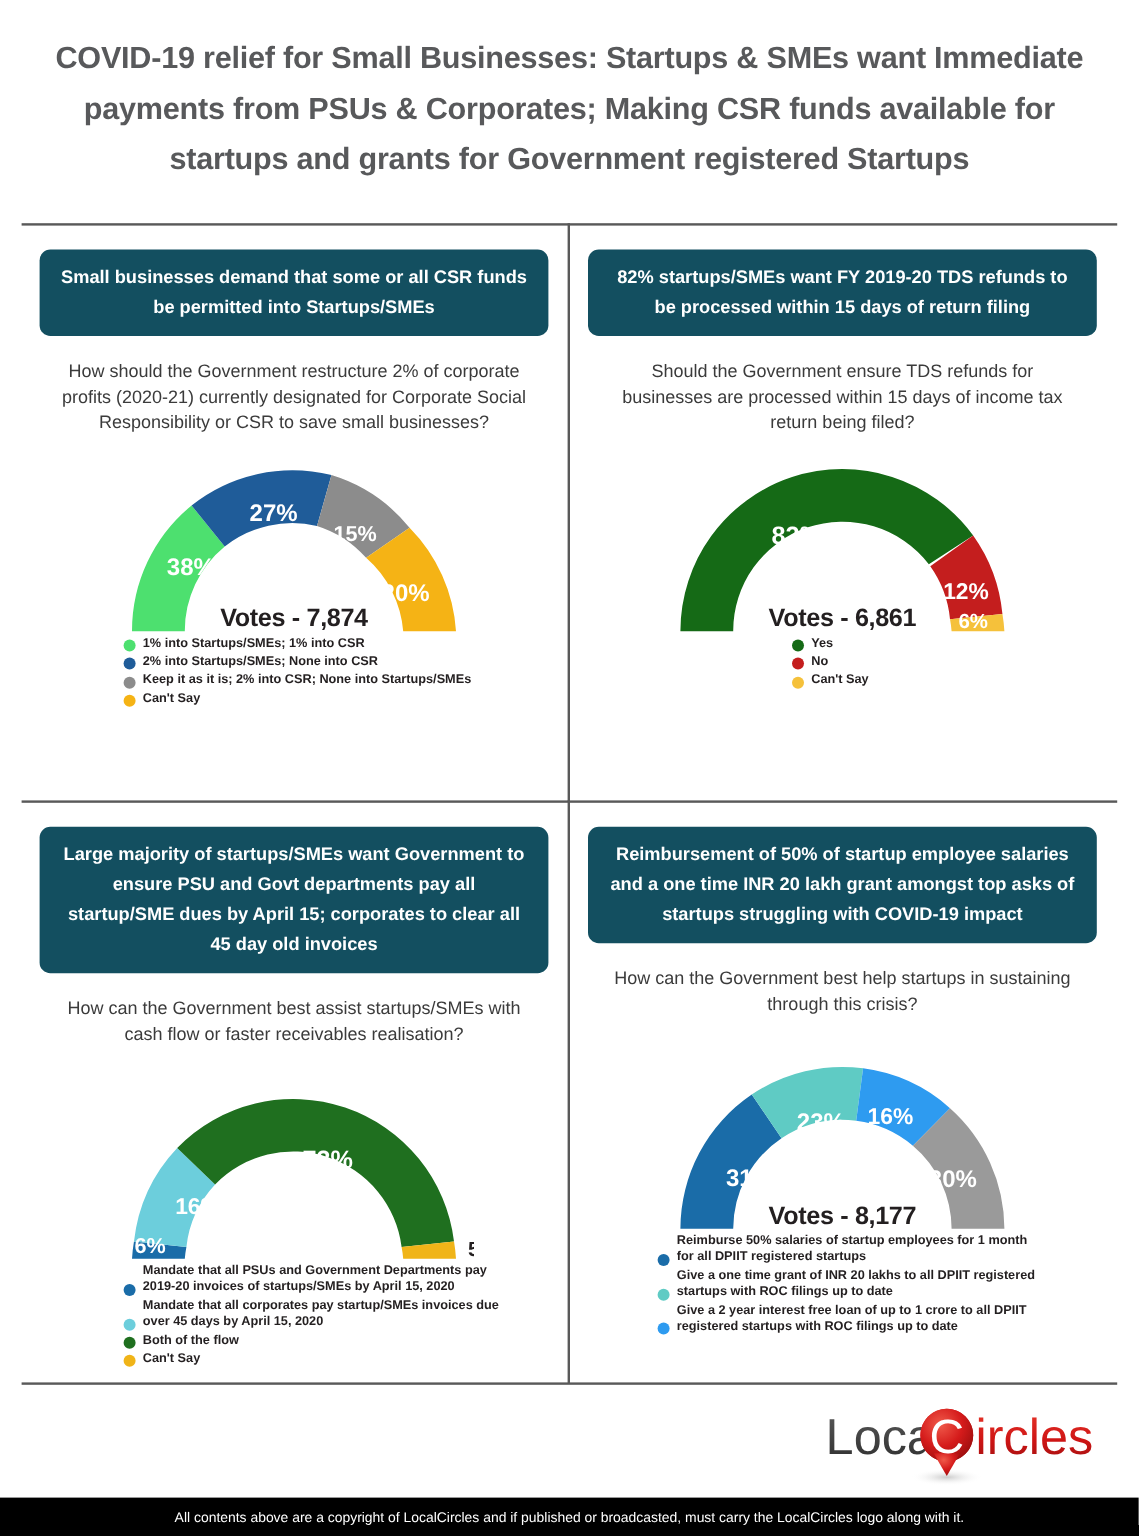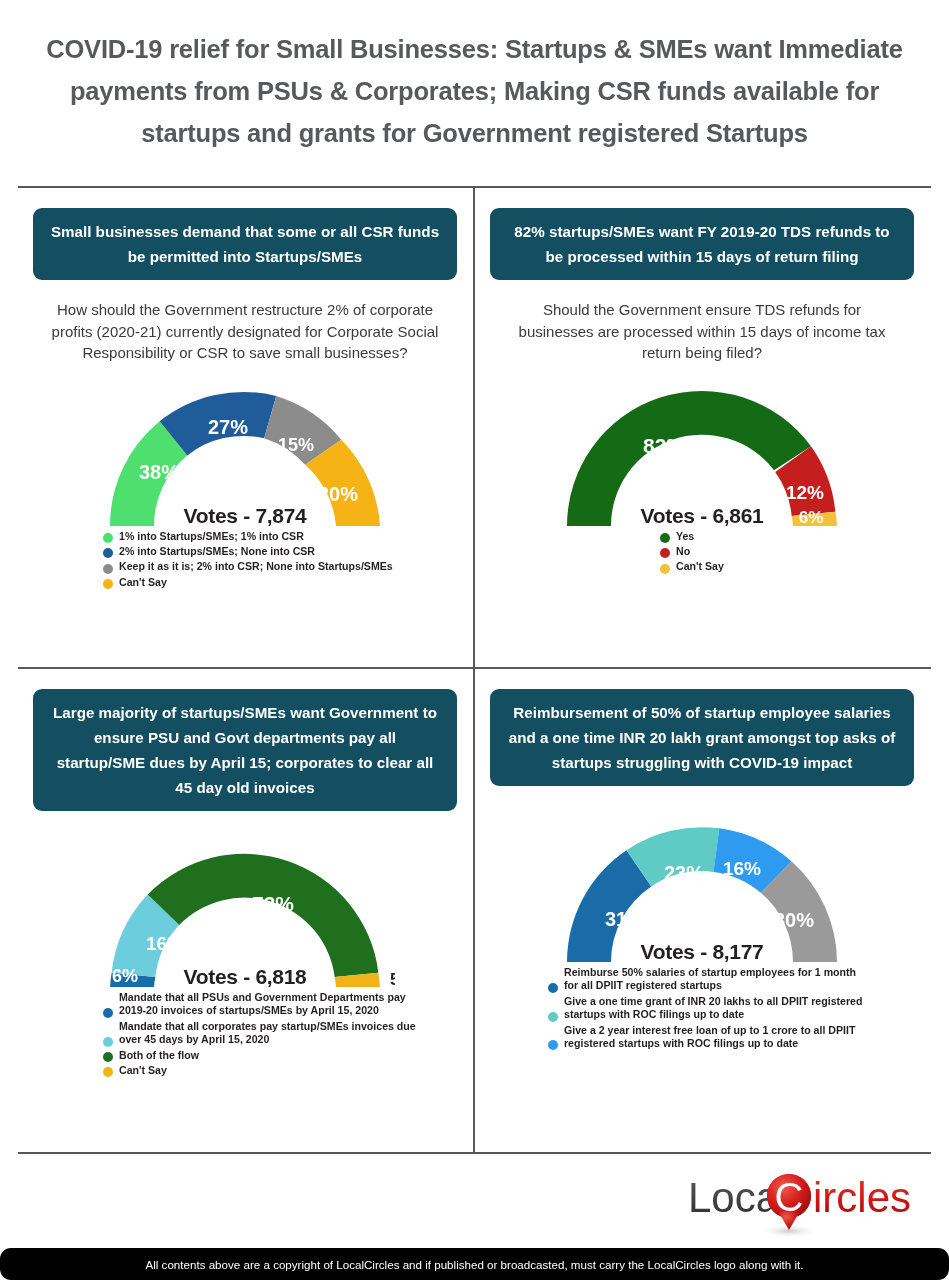--- a/index.html
+++ b/index.html
@@ -65,21 +65,21 @@
   
   .footer-note {
     position: absolute; left: 40px; top: 1177px; width: 620px;
     text-align: center; font-size: 15.2px; line-height: 28px;
     color: #58595b;
   }
   .logo { position: absolute; left: 686px; top: 1168px; width: 240px; height: 80px; }
   .copyright-bar {
     position: absolute; left: 0; top: 1248px; width: 949px; height: 32px;
     background: #000000; color: #ffffff;
-    font-size: 11.6px; display: flex; align-items: center; justify-content: center; border-radius: 11px;
+    font-size: 11.6px; display: flex; align-items: center; justify-content: center;
   }
 </style>
 </head>
 <body>
 
 <div id="page">
 
   <div class="title">COVID-19 relief for Small Businesses: Startups &amp; SMEs want Immediate payments from PSUs &amp; Corporates; Making CSR funds available for startups and grants for Government registered Startups</div>
 
   <div class="hline" style="left:18px; top:186px; width:913px;"></div>
@@ -156,36 +156,36 @@
       </div>
       <div class="legend-row">
         <span class="dot" style="background:#F5C13B"></span>
         <span class="legend-text">Can't Say</span>
       </div>
     </div>
   </div>
 
   <div class="panel" style="left:33px; top:689px; width:424px;">
     <div class="banner">Large majority of startups/SMEs want Government to ensure PSU and Govt departments pay all startup/SME dues by April 15; corporates to clear all 45 day old invoices</div>
+    <div class="question">How can the Government best assist startups/SMEs with cash flow or faster receivables realisation?</div>
     <div class="gauge-wrap" style="margin-top:36px; height:134px;">
       <svg viewBox="0 0 300 152" width="300" height="152" style="margin:0 auto;">
 
         <path fill="#1A6CA8" d="M 15 140 A 135 135 0 0 1 16.64 125.66 L 60.33 130.07 A 91 91 0 0 0 59 140 Z"></path>
 
         <path fill="#6CCEDC" d="M 16.64 125.66 A 135 135 0 0 1 52.66 47.58 L 84.25 78.07 A 91 91 0 0 0 60.33 130.07 Z"></path>
 
         <path fill="#1F6F1F" d="M 52.66 47.58 A 135 135 0 0 1 283.36 125.66 L 239.67 130.07 A 91 91 0 0 0 84.25 78.07 Z"></path>
 
         <path fill="#F0B418" d="M 283.36 125.66 A 135 135 0 0 1 285 140 L 241 140 A 91 91 0 0 0 239.67 130.07 Z"></path>
         <text class="seg-label" x="178" y="64" font-size="21" text-anchor="middle">73%</text>
         <text class="seg-label" x="70" y="103" font-size="19" text-anchor="middle">16%</text>
         <text class="seg-label" x="30" y="135" font-size="18" text-anchor="middle">6%</text>
         <text class="seg-label outside" x="295" y="138" font-size="17" text-anchor="start">5%</text>
       </svg>
-      <div class="votes" style="top:118px;">Votes - 6,818</div>
     </div>
     <div class="legend" style="margin-left:70px; margin-top:10px;">
       <div class="legend-row">
         <span class="dot" style="background:#1A6CA8"></span>
         <span class="legend-text" style="max-width:300px;">Mandate that all PSUs and Government Departments pay 2019-20 invoices of startups/SMEs by April 15, 2020</span>
       </div>
       <div class="legend-row">
         <span class="dot" style="background:#6CCEDC"></span>
         <span class="legend-text" style="max-width:300px;">Mandate that all corporates pay startup/SMEs invoices due over 45 days by April 15, 2020</span>
       </div>
@@ -195,20 +195,21 @@
       </div>
       <div class="legend-row">
         <span class="dot" style="background:#F0B418"></span>
         <span class="legend-text">Can't Say</span>
       </div>
     </div>
   </div>
 
   <div class="panel" style="left:490px; top:689px; width:424px;">
     <div class="banner">Reimbursement of 50% of startup employee salaries and a one time INR 20 lakh grant amongst top asks of startups struggling with COVID-19 impact</div>
+    <div class="question">How can the Government best help startups in sustaining through this crisis?</div>
     <div class="gauge-wrap" style="margin-top:36px; height:134px;">
       <svg viewBox="0 0 300 152" width="300" height="152" style="margin:0 auto;">
 
         <path fill="#1A6CA8" d="M 15 140 A 135 135 0 0 1 74.46 28.18 L 99.27 64.51 A 91 91 0 0 0 59 140 Z"></path>
 
         <path fill="#5FCBC4" d="M 74.46 28.18 A 135 135 0 0 1 167.25 6.28 L 161.48 49.90 A 91 91 0 0 0 99.27 64.51 Z"></path>
 
         <path fill="#2E9BF0" d="M 167.25 6.28 A 135 135 0 0 1 239.67 39.44 L 208.74 70.71 A 91 91 0 0 0 161.48 49.90 Z"></path>
 
         <path fill="#9A9A9A" d="M 239.67 39.44 A 135 135 0 0 1 285 140 L 241 140 A 91 91 0 0 0 208.74 70.71 Z"></path>

